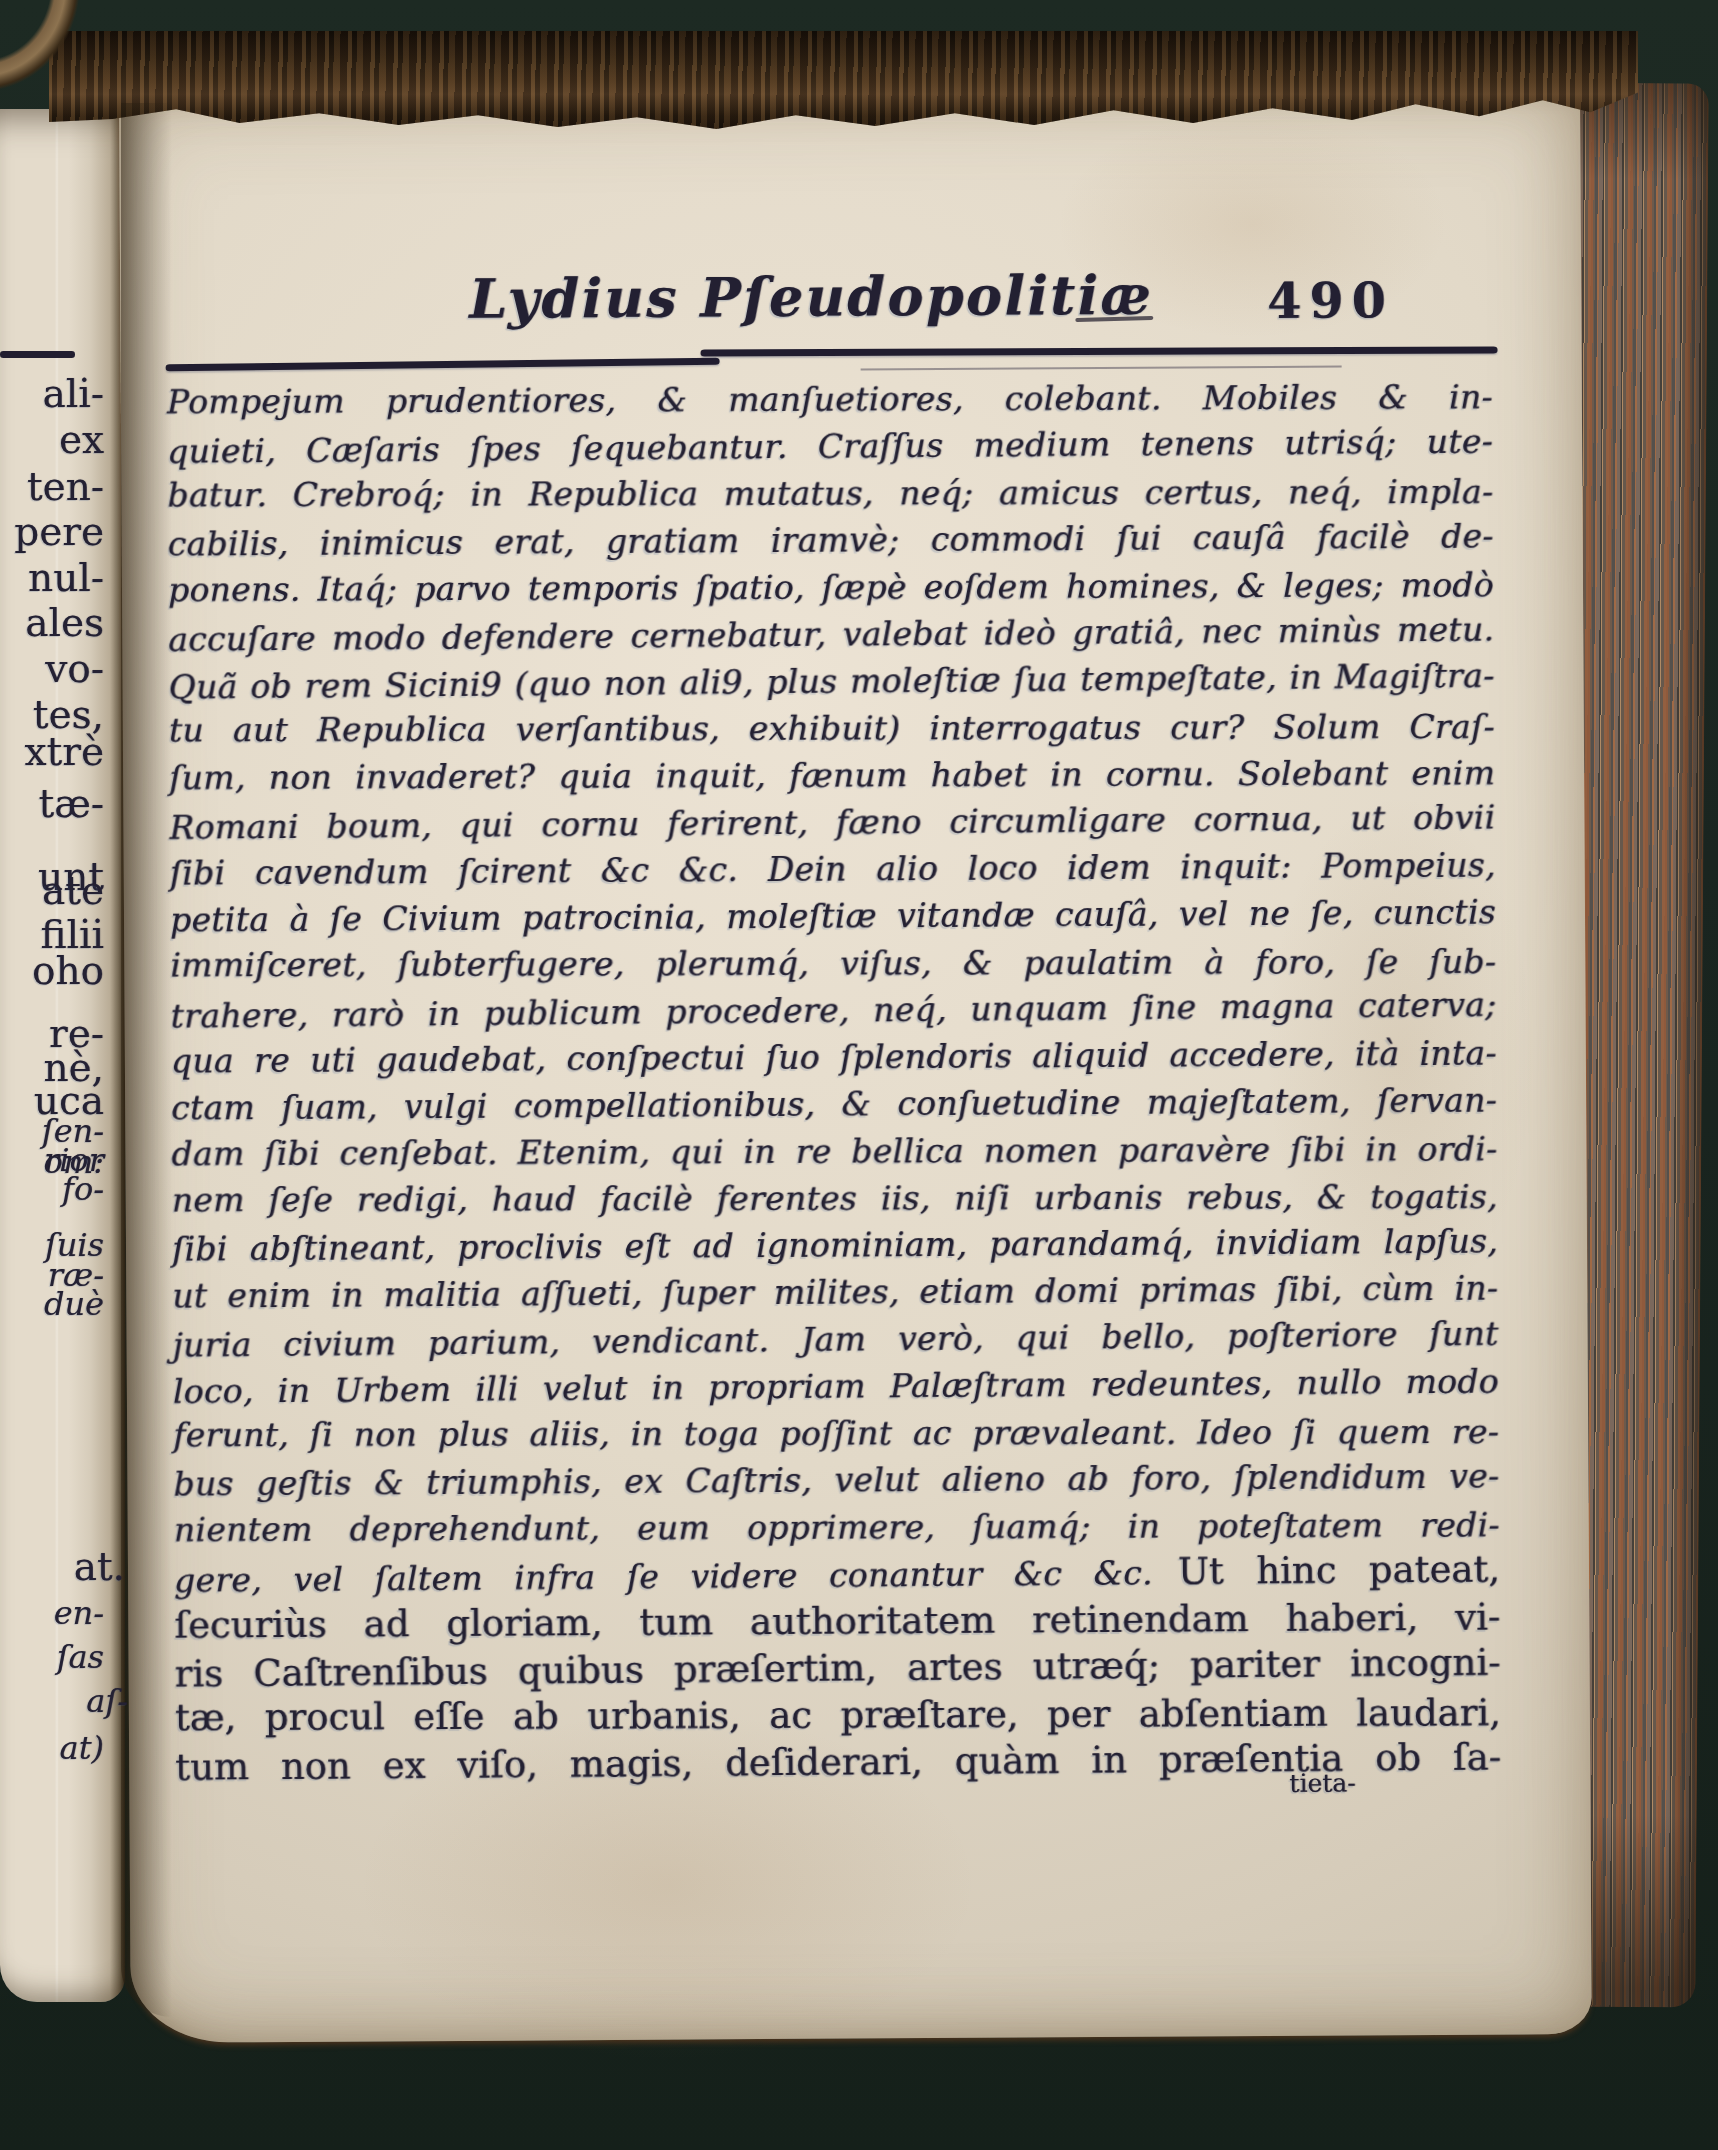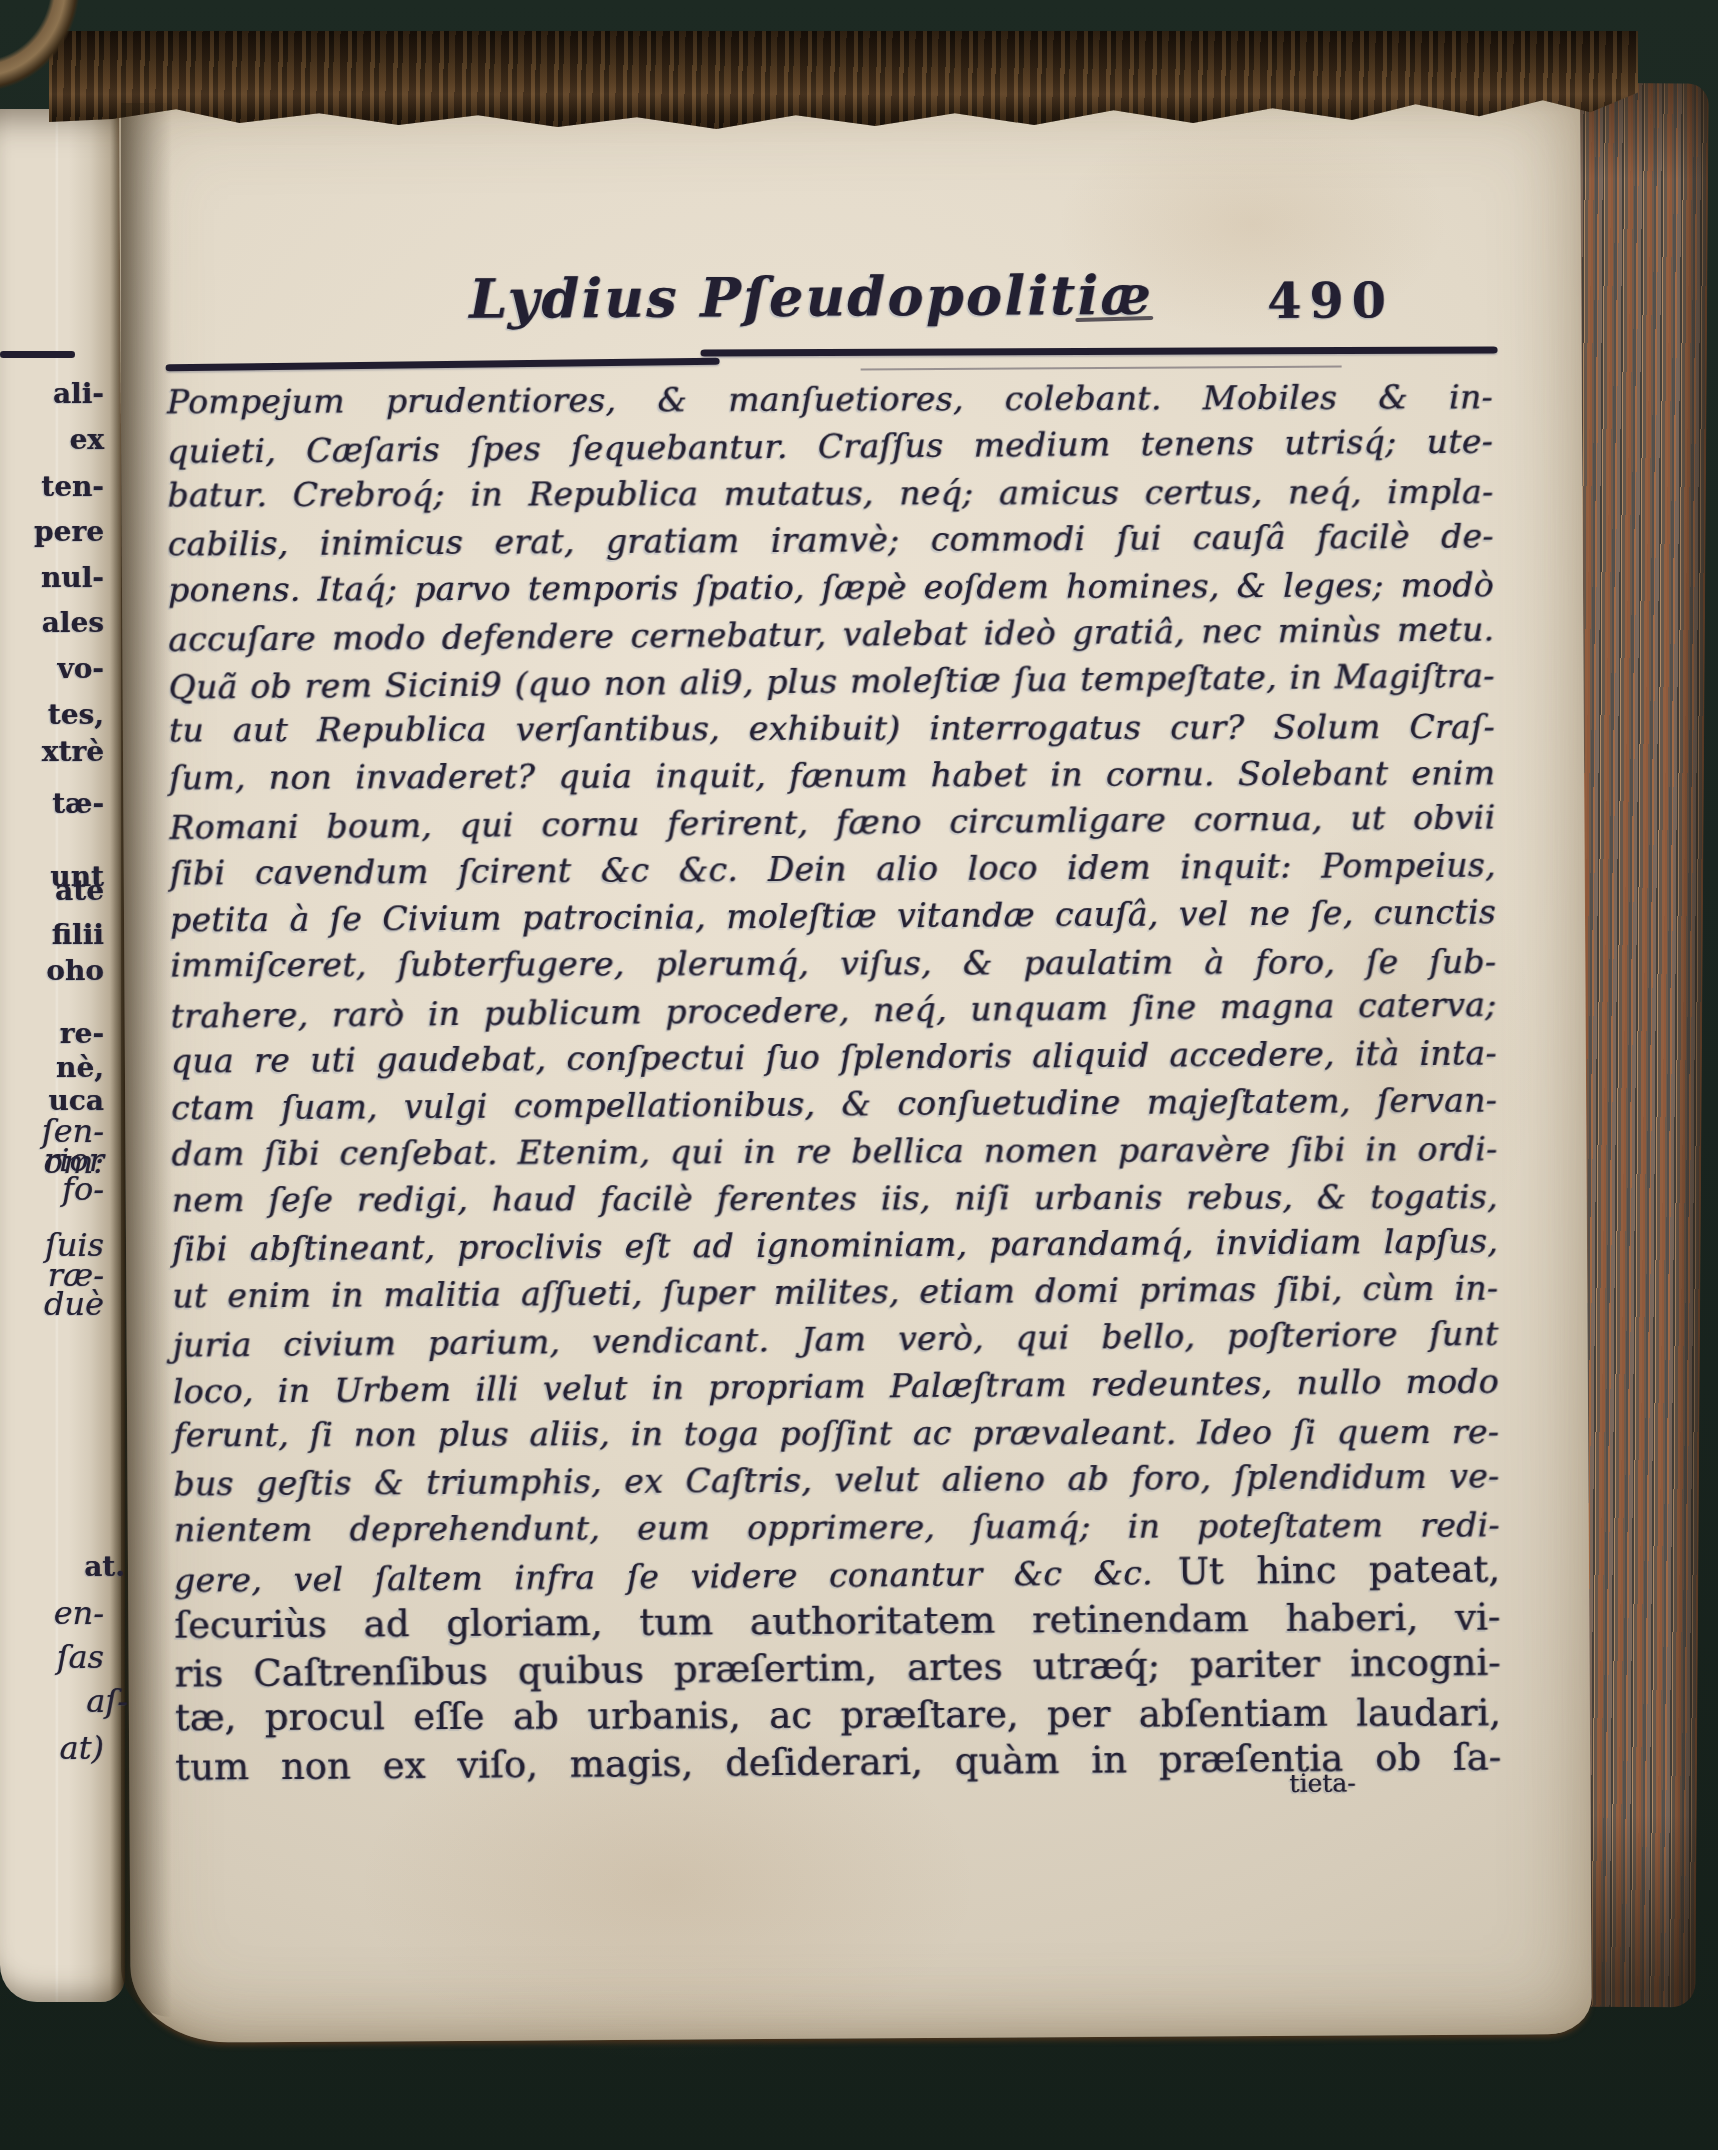--- a/index.html
+++ b/index.html
@@ -29,21 +29,21 @@
   
   .left-strip{position:absolute;left:0;top:109px;width:125px;height:1893px;z-index:2;
     border-radius:0 0 24.4px 37px;
     background:
       linear-gradient(90deg, rgba(0,0,0,0) 0 44%, rgba(255,255,255,.22) 45% 46%, rgba(0,0,0,0) 47%),
       linear-gradient(90deg,#e4dbcb 0 55%,#d6ccba 72%,#b9ac96 88%,#6d604a 96%,#2e2718 100%);
     box-shadow:inset 0 34px 33px -24.4px rgba(50,35,20,.5), inset 0 -26px 24.4px -16.3px rgba(60,45,25,.42);}
   .frags{position:absolute;left:0;top:0;width:114px;height:2151px;z-index:6;}
   .frag{position:absolute;left:0;width:104px;text-align:right;line-height:37px;
         color:#242133;text-shadow:-1.2px 1.2px 0.8px rgba(70,100,150,.2), 0.4px 0 0.8px rgba(32,28,48,.5);}
-  .f-ro{font-weight:700;font-size:28px;}
+  .f-ro{font-weight:400;font-size:39px;}
   .f-it{font-style:italic;font-size:32px;}
   .facing-rule{position:absolute;left:0;top:351px;width:75px;height:7.3px;background:#221e30;
         border-radius:3.3px;z-index:6;}
   
   .page{position:absolute;left:119px;top:101px;width:1461px;height:1942px;z-index:3;
     transform:rotate(-.35deg);transform-origin:0 0;
     border-radius:4.9px 13px 44px 98px / 4.9px 13px 37px 77px;
     background:radial-gradient(120% 90% at 45% 30%, #ece3d4 0%, #e2d9c8 45%, #d6ccba 75%, #c9bfab 100%);
     box-shadow:inset 0 0 90px rgba(120,95,60,.30), inset -8.1px -13px 57px rgba(110,85,55,.22),
       inset 11.4px 0 33px -14.7px rgba(70,55,30,.45),

